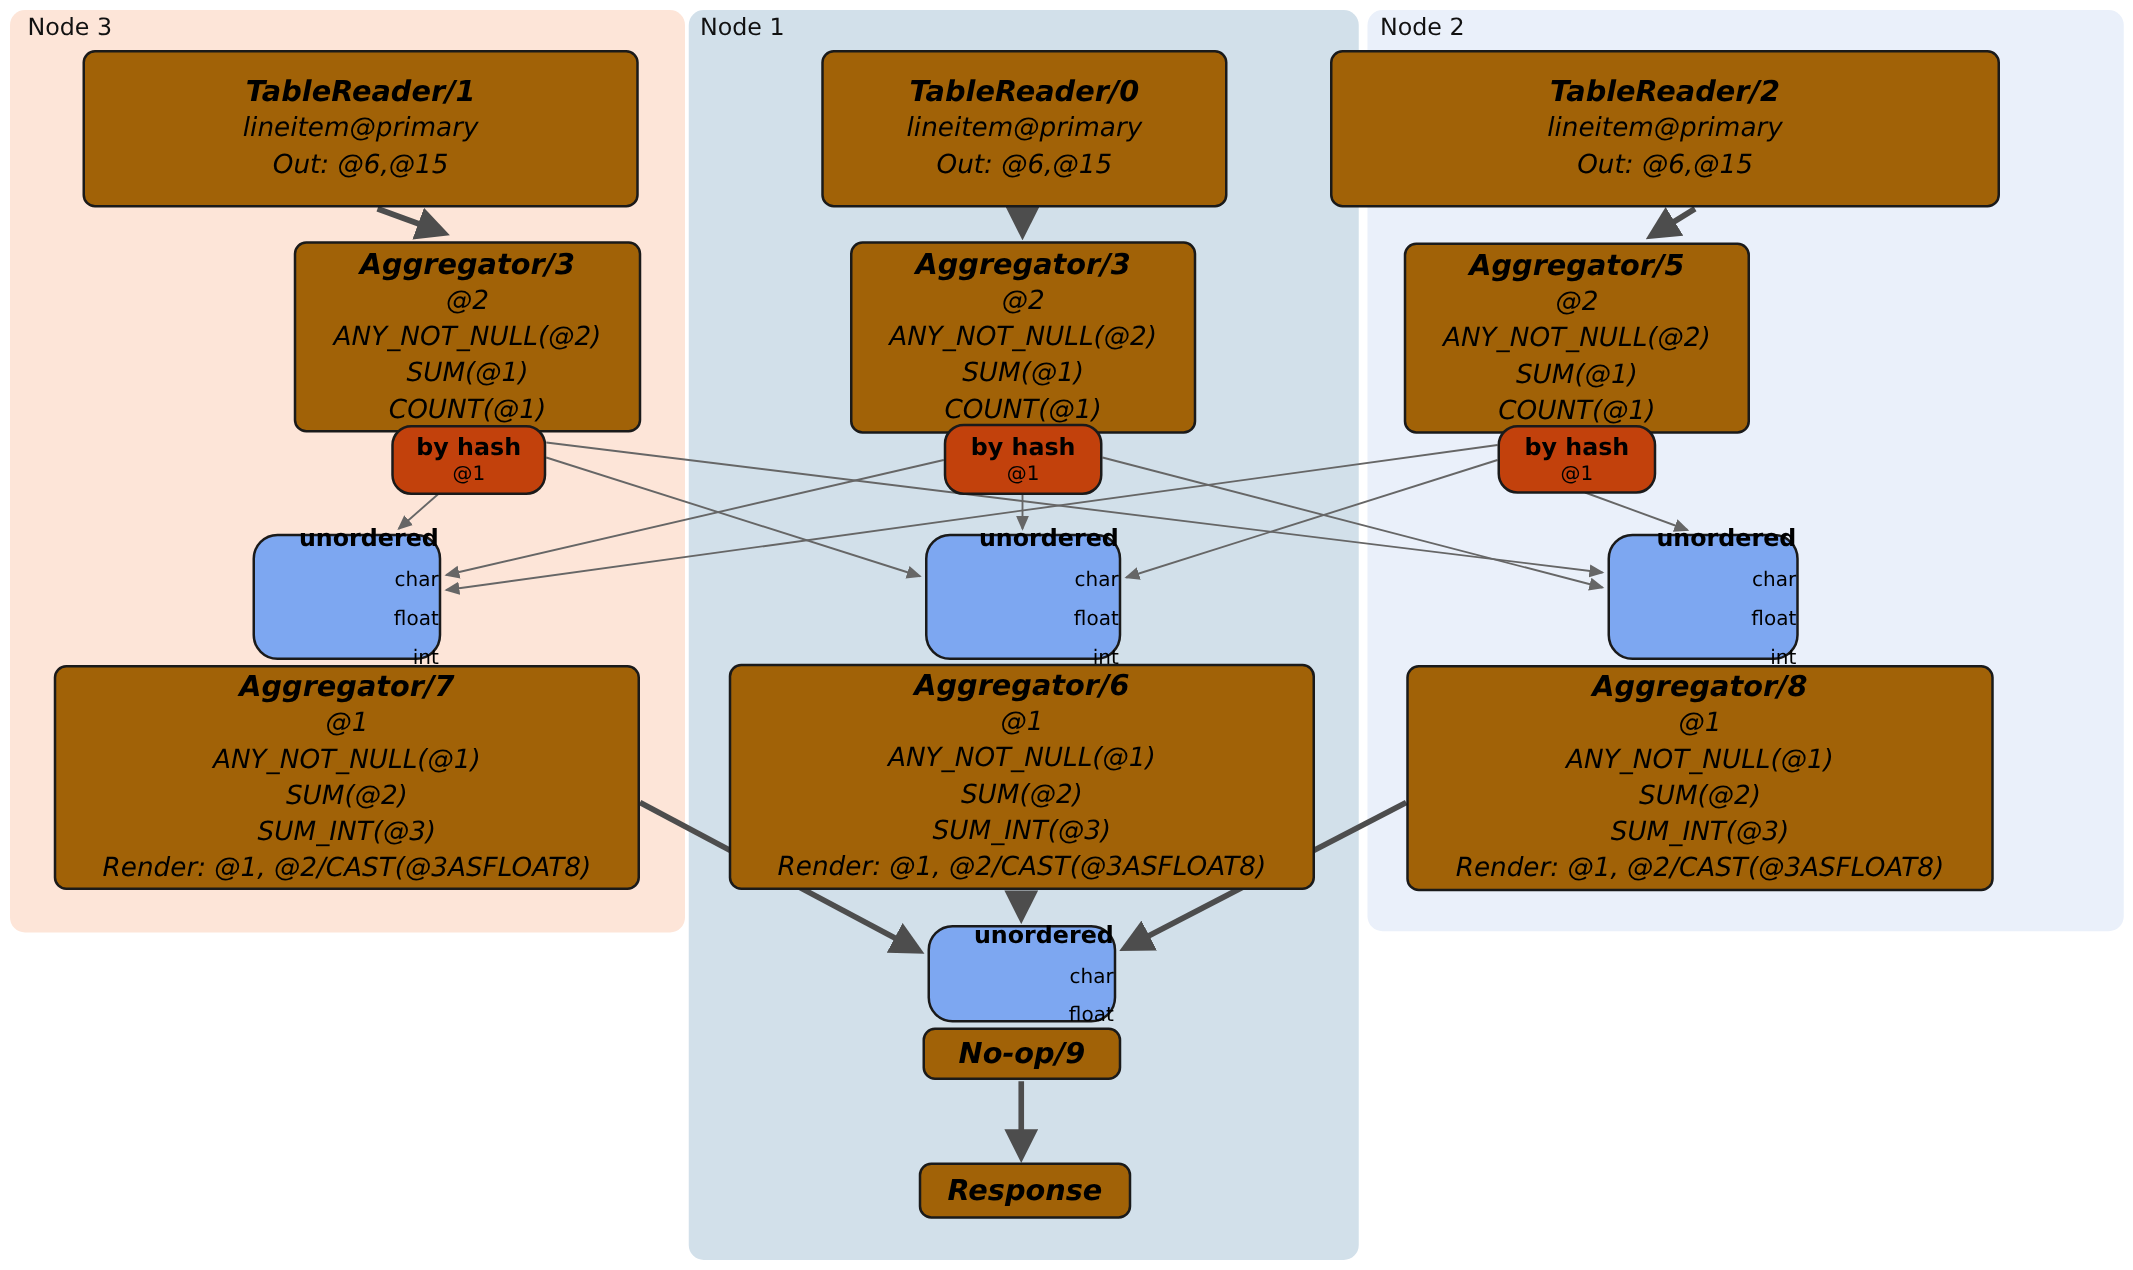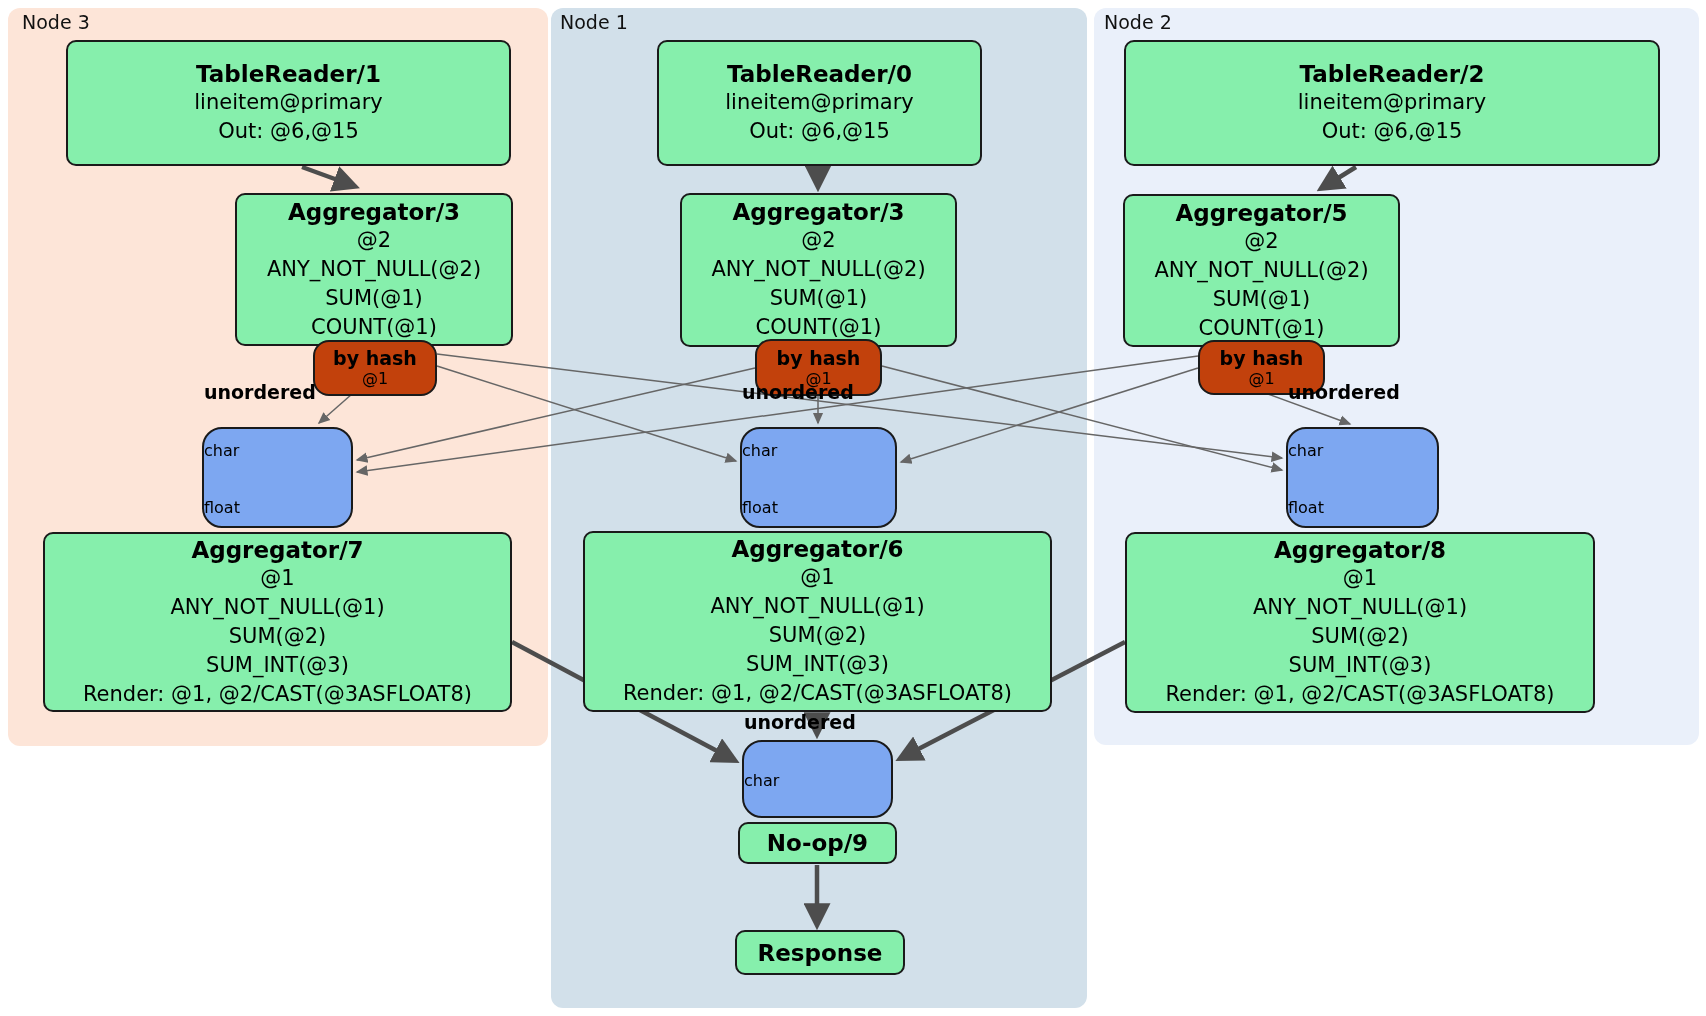--- a/index.html
+++ b/index.html
@@ -12,37 +12,37 @@
     background:#ffffff;
   }
   .panel{position:absolute;border-radius:12px;}
   .panel-node3{background:#fde5d8;}
   .panel-node1{background:#d2e0ea;}
   .panel-node2{background:#eaf0fa;}
   .panel-label{
     position:absolute;font-size:19px;color:#111;white-space:nowrap;
   }
   .box{
-    position:absolute;background:#86efac;border:2px solid #1a1a1a;border-radius:10px;
+    position:absolute;background:#a16207;border:2px solid #1a1a1a;border-radius:10px;
     display:flex;flex-direction:column;justify-content:center;align-items:center;
-    text-align:right;box-sizing:border-box;padding:2px 6px;
+    text-align:right;box-sizing:border-box;padding:2px 6px;font-style:italic;
   }
   .box .title{font-weight:bold;font-size:23px;line-height:28px;white-space:nowrap;}
   .box .line{font-size:21px;line-height:29px;white-space:nowrap;}
   .router{
     position:absolute;background:#c2410c;border:2px solid #1a1a1a;border-radius:16px;
     display:flex;flex-direction:column;justify-content:center;align-items:center;
     text-align:center;box-sizing:border-box;
   }
   .router .rtitle{font-weight:bold;font-size:19px;line-height:22px;white-space:nowrap;}
   .router .rdetail{font-size:16px;line-height:20px;white-space:nowrap;}
   .sync{
     position:absolute;background:#7da7f1;border:2px solid #1a1a1a;border-radius:20px;
-    display:flex;flex-direction:column;justify-content:center;align-items:flex-start;
-    text-align:center;box-sizing:border-box;gap:26px;
+    display:flex;flex-direction:column;justify-content:center;align-items:flex-end;
+    text-align:center;box-sizing:border-box;
   }
   .sync .stitle{font-weight:bold;font-size:19px;line-height:23px;white-space:nowrap;}
   .sync .sitem{font-size:16px;line-height:21px;white-space:nowrap;margin-top:10px;}
   svg#edges{position:absolute;left:0;top:0;}
 </style>
 </head>
 <body>
 
 <div id="stage">
 
@@ -92,21 +92,21 @@
     <div class="line">lineitem@primary</div>
     <div class="line">Out: @6,@15</div>
   </div>
 
   <div class="box" style="left:657px;top:40px;width:325px;height:126px">
     <div class="title">TableReader/0</div>
     <div class="line">lineitem@primary</div>
     <div class="line">Out: @6,@15</div>
   </div>
 
-  <div class="box" style="left:1124px;top:40px;width:536px;height:126px">
+  <div class="box" style="left:1064px;top:40px;width:536px;height:126px">
     <div class="title">TableReader/2</div>
     <div class="line">lineitem@primary</div>
     <div class="line">Out: @6,@15</div>
   </div>
 
   <div class="box" style="left:235px;top:193px;width:278px;height:153px">
     <div class="title">Aggregator/3</div>
     <div class="line">@2</div>
     <div class="line">ANY_NOT_NULL(@2)</div>
     <div class="line">SUM(@1)</div>

